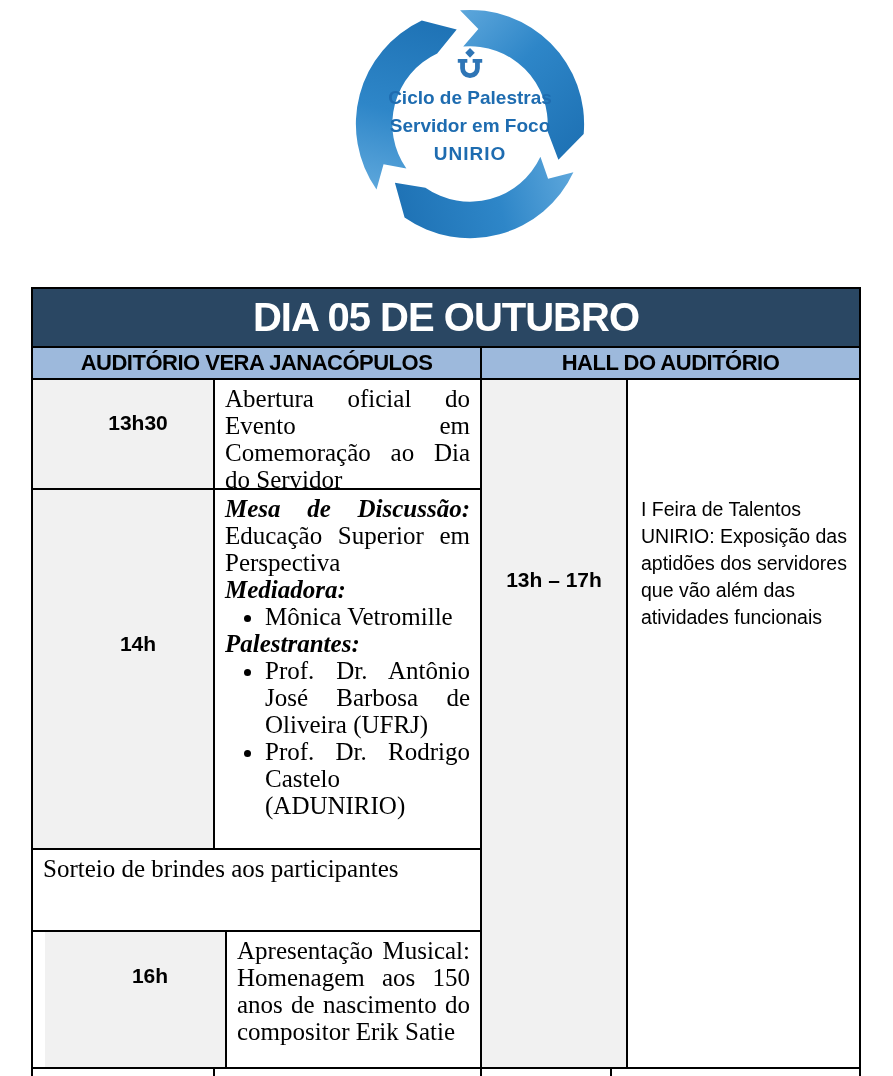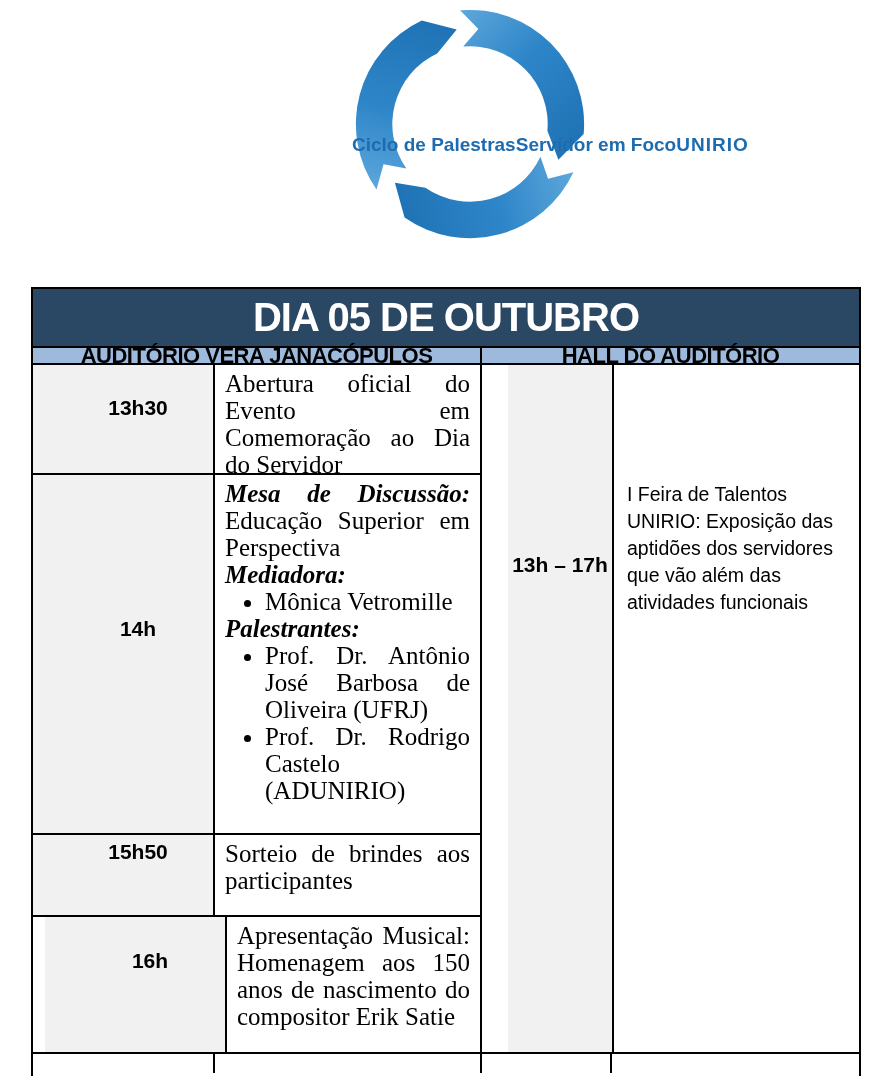--- a/index.html
+++ b/index.html
@@ -11,21 +11,21 @@
     overflow:hidden;
     font-family:"Liberation Sans",sans-serif;
     color:#000;
   }
 
   
   .logo{position:absolute;left:352px;top:6px;width:236px;height:236px;}
   .logo svg.ring{position:absolute;inset:0;width:236px;height:236px;}
   .logo-inner{
     position:absolute;inset:0;
-    display:flex;flex-direction:row;align-items:center;
+    display:flex;flex-direction:column;align-items:center;
     padding-top:42px;
   }
   .emblem{width:34px;height:32px;margin-bottom:4px;}
   .logo-line{
     color:var(--logo-text-blue,#1E6CB0);
     font-weight:bold;
     font-size:19px;line-height:28px;
     white-space:nowrap;
   }
   .logo-line.org{letter-spacing:1px;font-size:19px;}
@@ -39,21 +39,21 @@
   }
   .title-row{
     height:59px;background:var(--title-bg,#2A4763);
     border-bottom:2px solid var(--border,#000);
     display:flex;align-items:center;justify-content:center;
   }
   .title-row .t{
     color:#fff;font-weight:bold;font-size:40px;letter-spacing:-1px;
   }
   .header-row{
-    height:17px;background:var(--header-bg,#9DB9DC);
+    height:32px;background:var(--header-bg,#9DB9DC);
     border-bottom:2px solid var(--border,#000);
     display:flex;
   }
   .hcell{
     display:flex;align-items:center;justify-content:center;
     font-weight:bold;font-size:22px;letter-spacing:-0.5px;
   }
   .hcell.l{width:449px;border-right:2px solid var(--border,#000);}
   .hcell.r{flex:1;}
 
@@ -83,24 +83,24 @@
     font-size:25px;line-height:27px;font-family:Liberation Serif, serif;
   }
   .dcell p{margin:0;text-align:justify;}
   .bi{font-weight:bold;font-style:italic;}
   .dcell ul{margin:0;padding-left:40px;list-style:disc;}
   .dcell li{text-align:justify;}
 
   .rsec{flex:1;display:flex;flex-direction:column;}
   .rrow{height:689px;border-bottom:2px solid var(--border,#000);display:flex;}
   .rtime{
-    width:106px;border-right:2px solid var(--border,#000);
+    width:146px;border-right:2px solid var(--border,#000);
     background:var(--time-cell-bg,#F1F1F1);
     text-align:center;padding-top:188px;
-    font-weight:bold;font-size:21px;margin-left:26px;
+    font-weight:bold;font-size:21px;
   }
   .rdesc{
     flex:1;padding:116px 8px 0 13px;
     font-size:19.5px;line-height:27px;text-align:left;
   }
   .rsliver{flex:1;display:flex;}
   .rsliver .rt{width:130px;border-right:2px solid var(--border,#000);background:#fff;}
 </style>
 </head>
 <body>
@@ -166,21 +166,20 @@
             </ul>
             <p><span class="bi">Palestrantes:</span></p>
             <ul>
               <li>Prof. Dr. Antônio José Barbosa de Oliveira (UFRJ)</li>
               <li>Prof. Dr. Rodrigo Castelo (ADUNIRIO)</li>
             </ul>
           </div>
         </div>
 
         <div class="lrow r3">
-          <div class="tcell">15h50</div>
           <div class="dcell">
             <p>Sorteio de brindes aos participantes</p>
           </div>
         </div>
 
         <div class="lrow r4">
           <div class="tcell">16h</div>
           <div class="dcell">
             <p>Apresentação Musical: Homenagem aos 150 anos de nascimento do compositor Erik Satie</p>
           </div>

